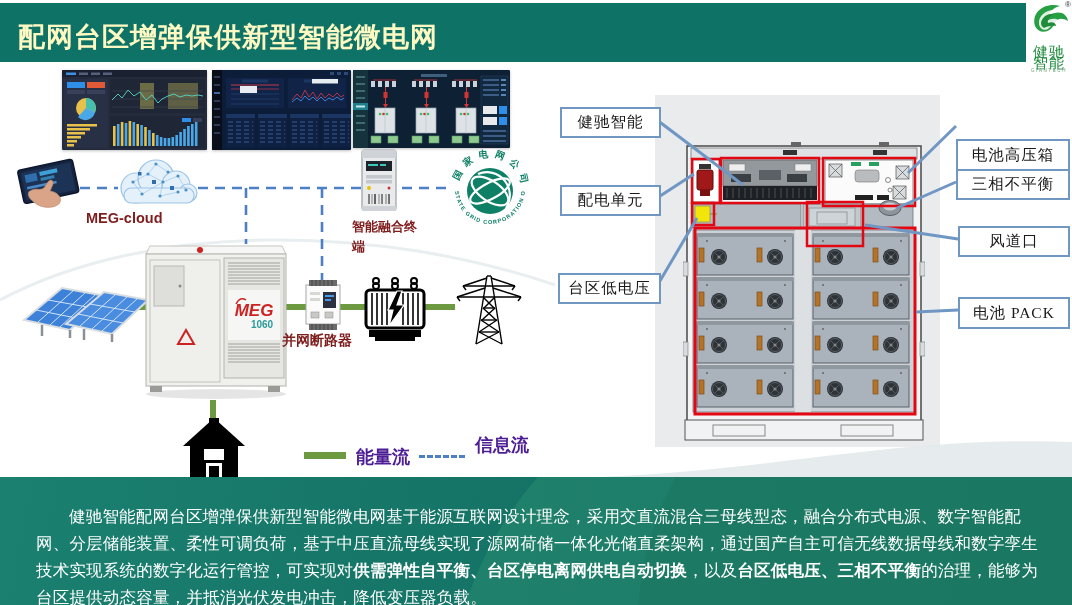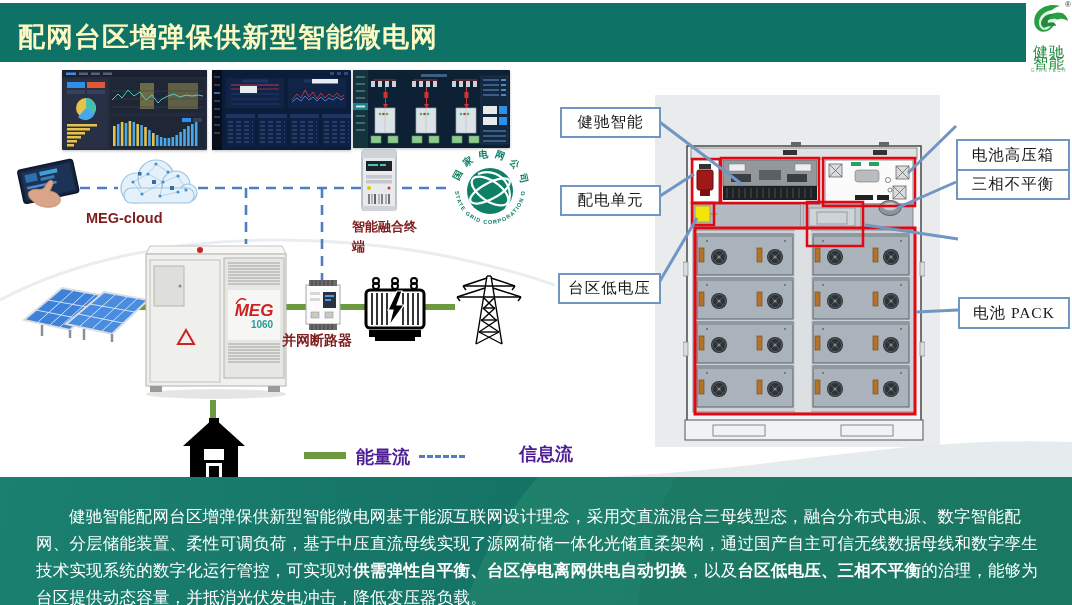--- a/index.html
+++ b/index.html
@@ -520,21 +520,21 @@
     <polygon points="0,30 31,2 62,30" fill="#000"></polygon>
     <rect x="7" y="28" width="48" height="33" fill="#000"></rect>
     <rect x="21" y="33" width="20" height="11" fill="#fff"></rect>
     <rect x="23" y="47" width="16" height="14" fill="#fff"></rect>
     <rect x="26" y="50" width="10" height="11" fill="#000"></rect>
   </svg>
 
   <div class="abs" style="left:304px;top:452px;width:42px;height:7px;background:#6d9a41;"></div>
   <div class="abs legend-text" style="left:356px;top:445px;">能量流</div>
   <div class="abs dash-swatch" style="left:419px;top:455px;"></div>
-  <div class="abs legend-text" style="left:475px;top:442px;margin-left:44px;">信息流</div>
+  <div class="abs legend-text" style="left:475px;top:433px;">信息流</div>
 
   <div class="abs panel-bg"></div>
 
   <svg class="abs" style="left:683px;top:142px;" width="242" height="300" viewBox="0 0 242 300">
     <defs>
       <g id="fan">
           <circle r="8" fill="#2e3338"></circle>
           <circle r="6.5" fill="none" stroke="#565c63" stroke-width="1"></circle>
           <path d="M-4,-4 L4,4 M-4,4 L4,-4" stroke="#565c63" stroke-width="1"></path>
           <circle r="1.6" fill="#888"></circle>
@@ -661,20 +661,23 @@
     </div>
   <div class="abs tag" style="left:558px;top:273px;width:99px;height:27px;">
       <span>台区低电压</span>
     </div>
   <div class="abs tag" style="left:956px;top:111px;width:110px;height:28px;margin-top:28px;">
       <span>电池高压箱</span>
     </div>
   <div class="abs tag" style="left:956px;top:169px;width:110px;height:27px;">
       <span>三相不平衡</span>
     </div>
+  <div class="abs tag" style="left:958px;top:226px;width:108px;height:27px;">
+      <span>风道口</span>
+    </div>
   <div class="abs tag" style="left:958px;top:297px;width:108px;height:28px;">
       <span>电池 PACK</span>
     </div>
 
   <svg class="abs" style="left:600px;top:428px;" width="472" height="49">
     <path d="M0,49 C180,42 300,8 472,14 L472,49 Z" fill="#e3e9eb" opacity=".9"></path>
   </svg>
 
   <div class="abs green-sec">
     <div class="arc-dark"></div>

